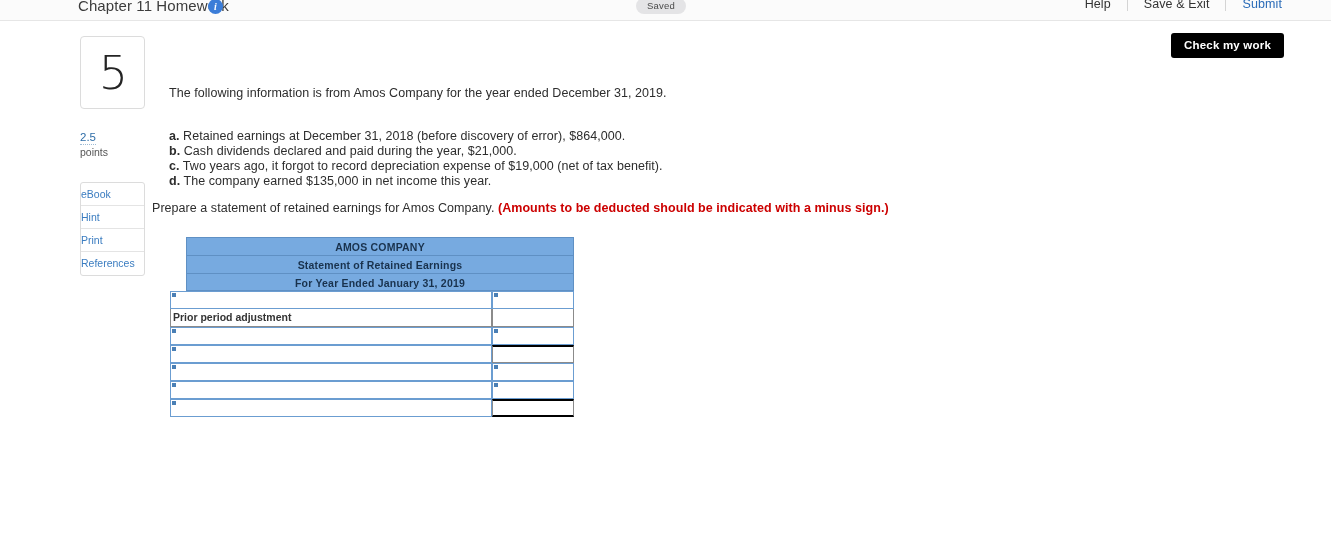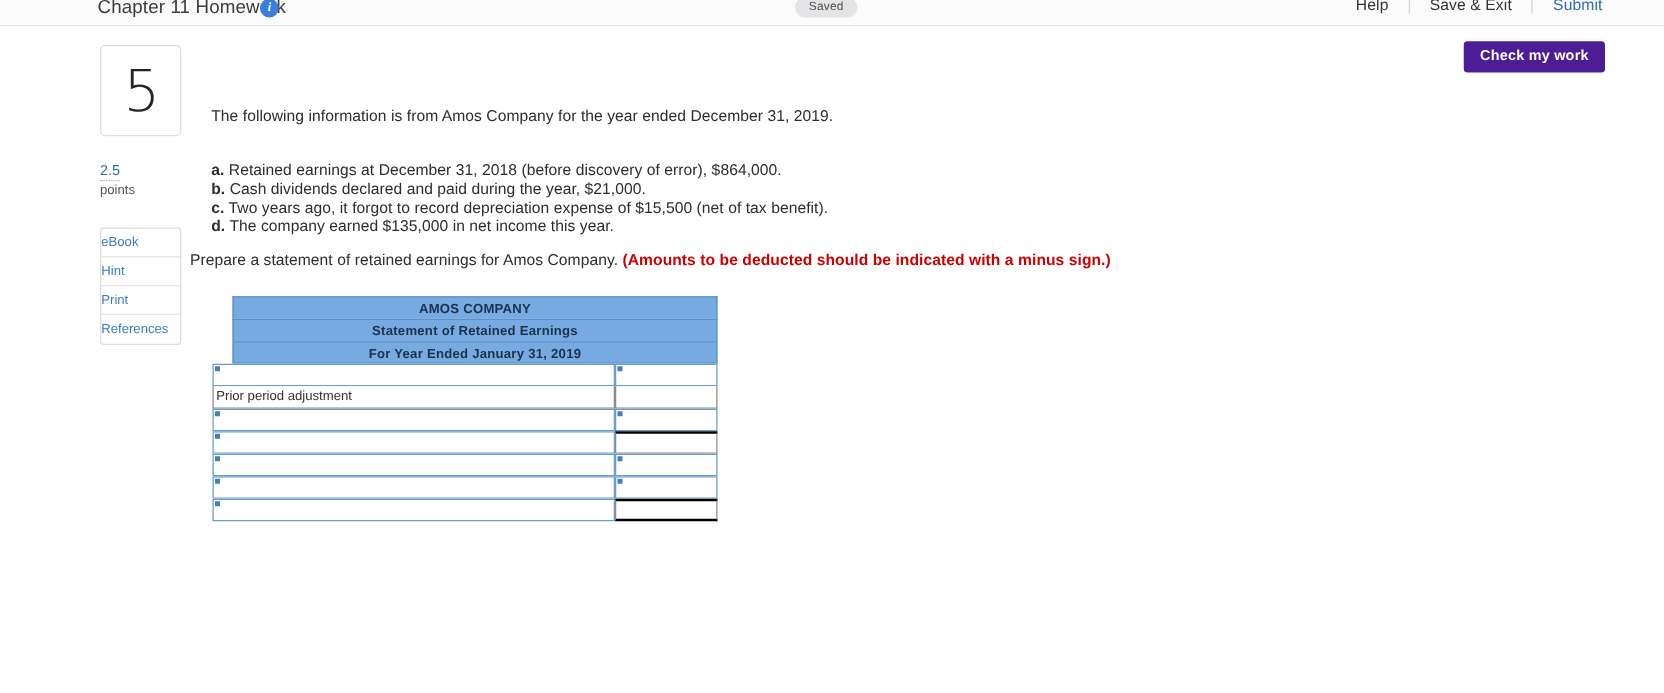--- a/index.html
+++ b/index.html
@@ -67,21 +67,21 @@
   .topnav-sep {
     width: 1px; height: 14px;
     background: #d4d4d4;
   }
   .topnav-item.submit { color: #2b6cb8; padding-right: 0; }
 
   
   .check-btn {
     position: absolute;
     right: 47px; top: 33px;
-    background: #4c1d95;
+    background: #000000;
     color: #ffffff;
     border: none;
     border-radius: 3px;
     font-size: 11.5px;
     font-weight: bold;
     font-family: "Liberation Sans", sans-serif;
     padding: 6px 13px 7px 13px;
     letter-spacing: .2px;
     cursor: pointer;
   }
@@ -196,20 +196,21 @@
 
   .row {
     display: flex;
     width: 404px;
     height: 18px;
   }
   .cell-left {
     width: 322px;
     height: 18px;
     position: relative;
+    font-weight: bold;
   }
   .cell-right {
     width: 82px;
     height: 18px;
     position: relative;
   }
 
   
   .inp {
     position: absolute;
@@ -299,21 +300,21 @@
   <div>
     <b>a.</b>
     <span>Retained earnings at December 31, 2018 (before discovery of error), $864,000.</span>
   </div>
   <div>
     <b>b.</b>
     <span>Cash dividends declared and paid during the year, $21,000.</span>
   </div>
   <div>
     <b>c.</b>
-    <span>Two years ago, it forgot to record depreciation expense of $15,500 (net of tax benefit).</span>
+    <span>Two years ago, it forgot to record depreciation expense of $19,000 (net of tax benefit).</span>
   </div>
   <div>
     <b>d.</b>
     <span>The company earned $135,000 in net income this year.</span>
   </div>
 </div>
 
 <div class="prompt">
   <span>Prepare a statement of retained earnings for Amos Company.</span>
   <span class="warn">(Amounts to be deducted should be indicated with a minus sign.)</span>

